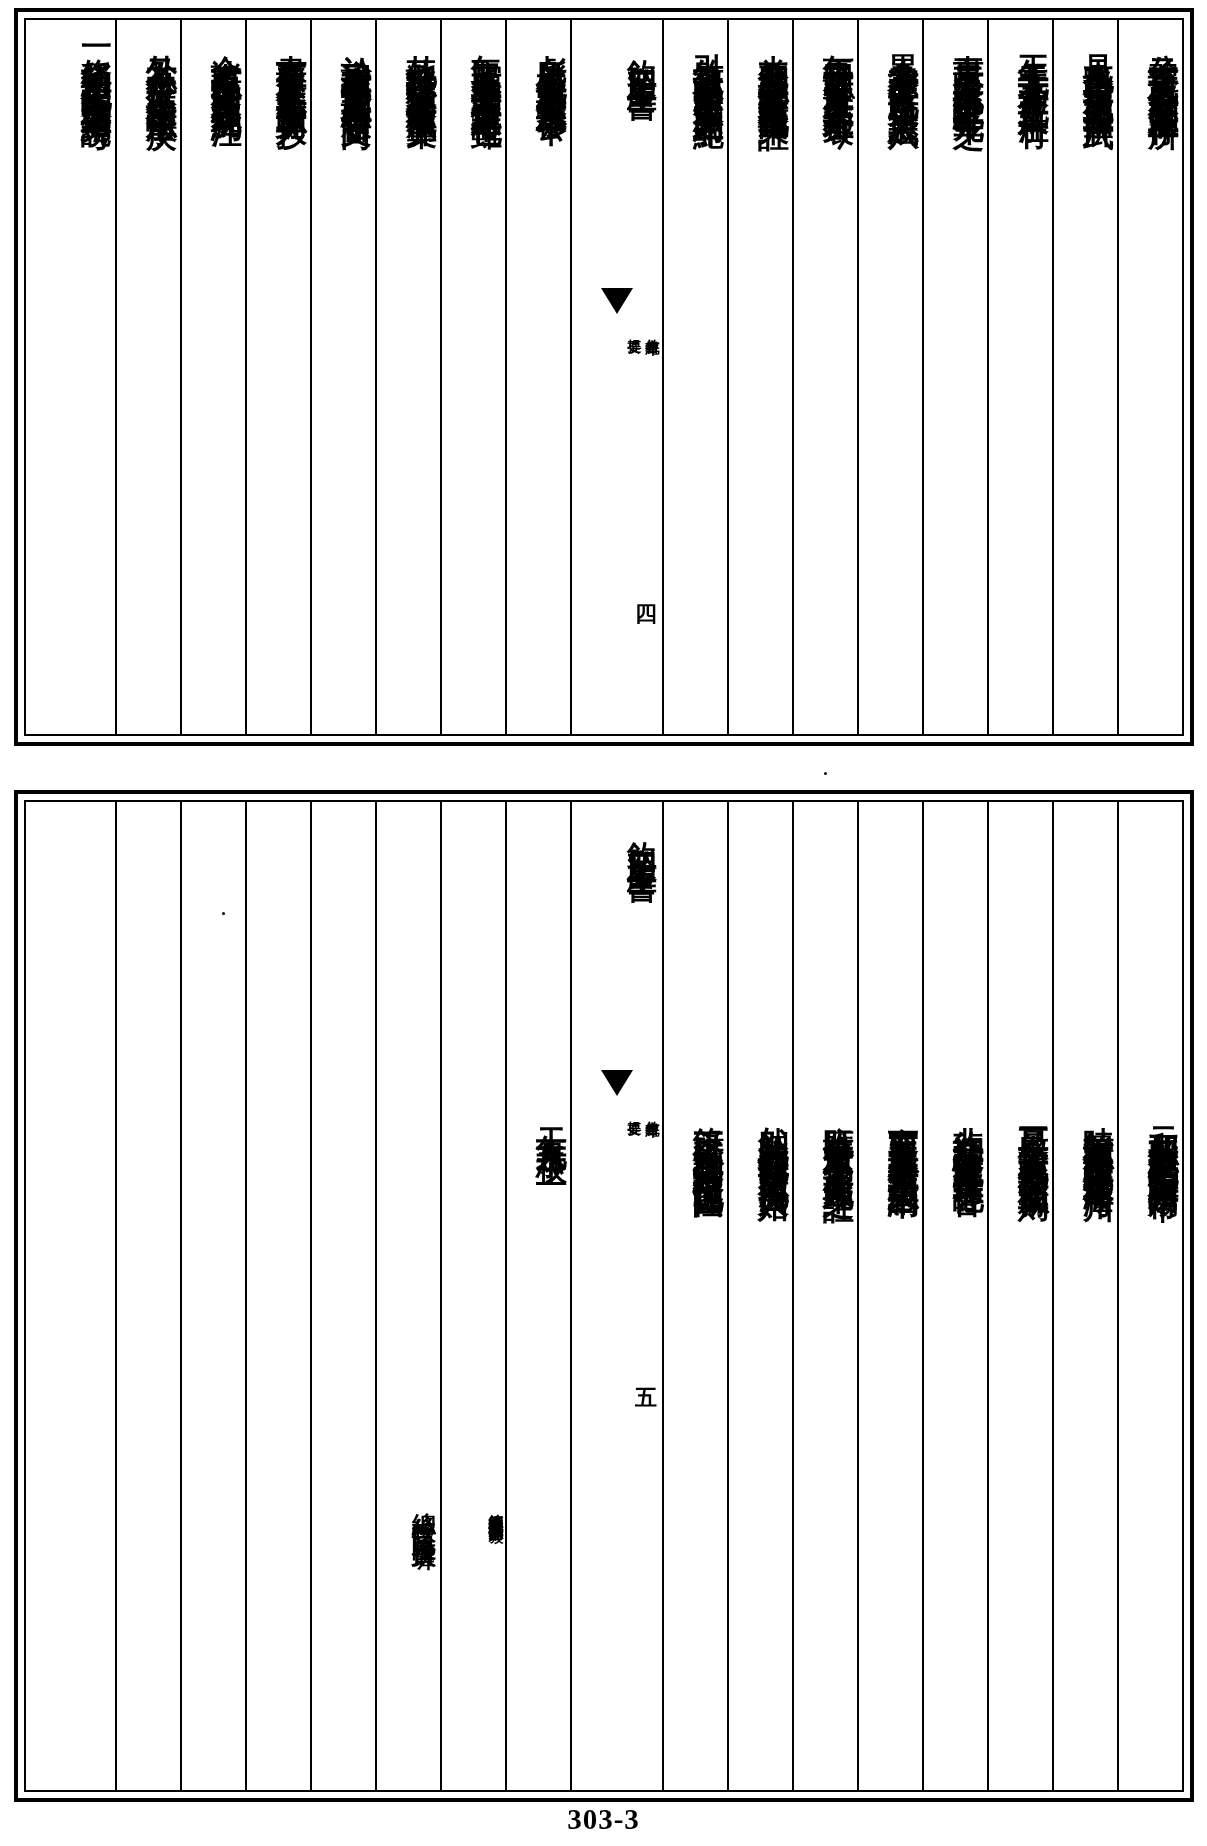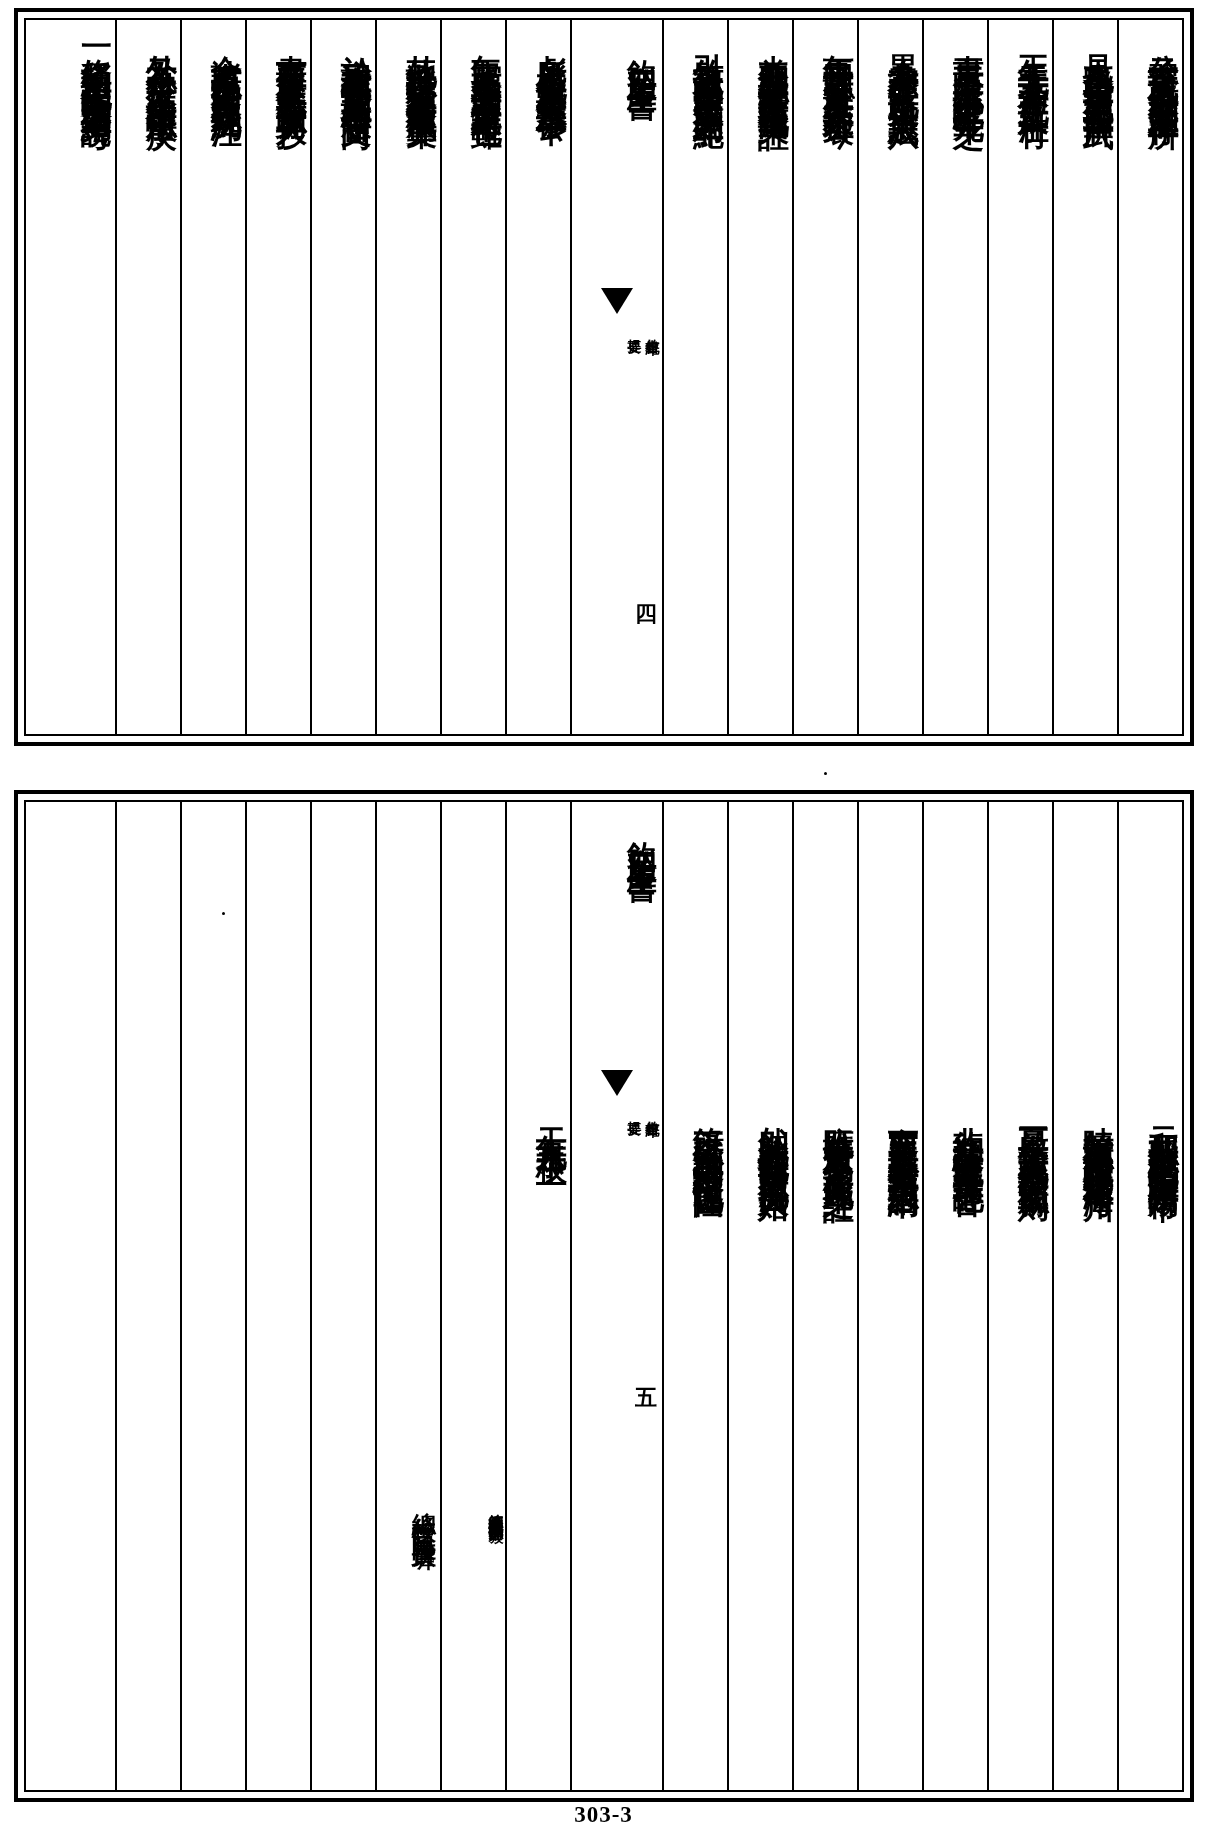--- a/index.html
+++ b/index.html
@@ -134,24 +134,24 @@
     text-orientation: upright;
     font-size: 15px;
     font-weight: 700;
     letter-spacing: 1px;
     white-space: pre;
   }
 
   .folio {
     position: absolute;
     left: 0; right: 0;
-    bottom: 18px;
+    bottom: 10px;
     text-align: center;
     font-family: "Liberation Serif", serif;
-    font-size: 23px;
+    font-size: 29px;
     font-weight: 700;
     letter-spacing: 1px;
     color: #000;
   }
 
   .speck {
     position: absolute;
     width: 3px; height: 3px;
     background: #000;
     border-radius: 50%;

